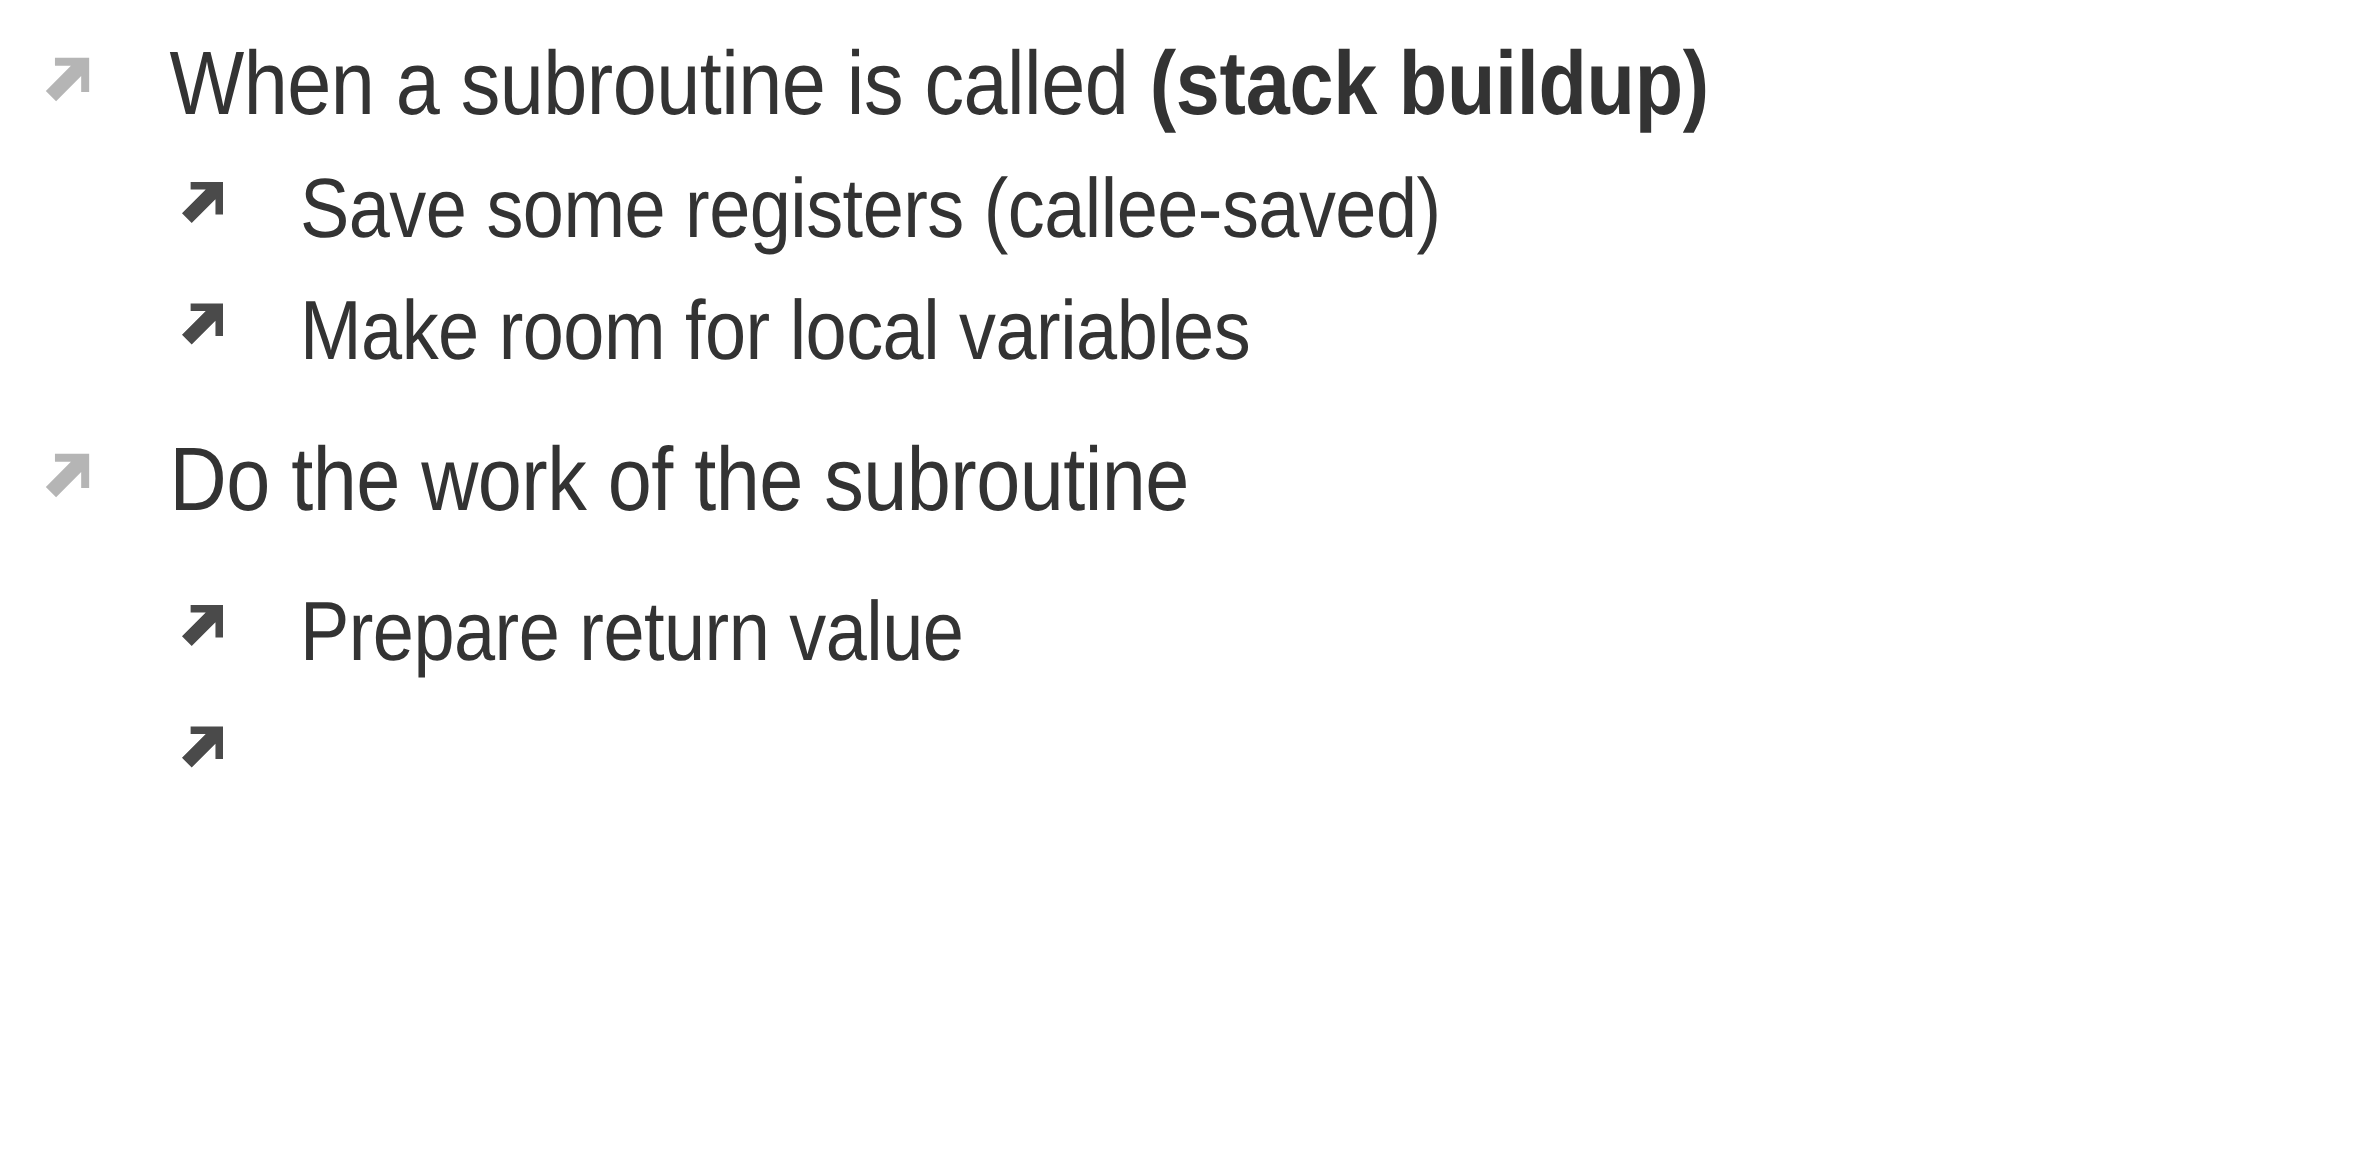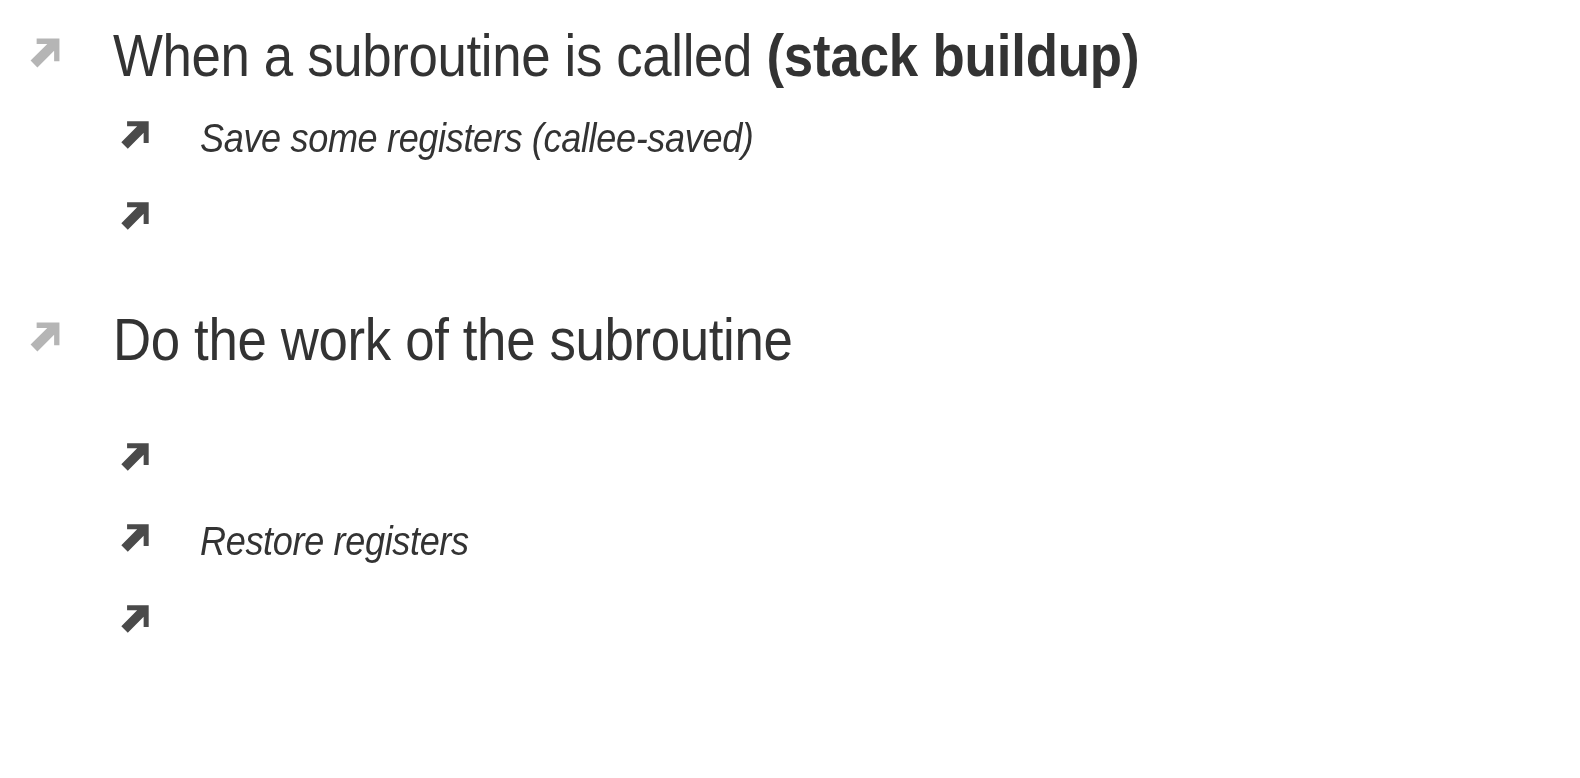--- a/index.html
+++ b/index.html
@@ -80,29 +80,28 @@
     padding-left: 117px;
     min-height: 81px;
   }
   .level2 .arrow {
     width: 36px;
     height: 36px;
     margin-top: 19px;
     margin-right: 47px;
   }
   .level2 .bullet-text {
-    font-size: 41px;
+    font-size: 56px;
     line-height: 81px;
     font-weight: 400;
-    font-style: italic;
   }
 
   
   .group + .group {
-    margin-top: 38px;
+    margin-top: 18px;
   }
 
   .sublist {
     margin-top: 0;
   }
 
   
   .condense {
     display: inline-block;
     transform: scaleX(0.88);
@@ -135,20 +134,21 @@
           </span>
           <span class="bullet-text"><span class="condense">Save some registers (callee-saved)</span></span>
         </div>
 
         <div class="bullet level2">
           <span class="arrow">
             <svg viewBox="0 0 100 100" width="36" height="36" aria-hidden="true">
               <path d="M30 88 L74 44 L74 72 L88 72 L88 12 L28 12 L28 26 L56 26 L12 70 Z" fill="#4a4a4a"></path>
             </svg>
           </span>
+          <span class="bullet-text"><span class="condense">Make room for local variables</span></span>
         </div>
       </div>
 
     </div>
 
     <div class="group">
 
       <div class="bullet level1">
         <span class="arrow">
           <svg viewBox="0 0 100 100" width="38" height="38" aria-hidden="true">
@@ -163,30 +163,23 @@
     <div class="group">
 
 
       <div class="sublist">
         <div class="bullet level2">
           <span class="arrow">
             <svg viewBox="0 0 100 100" width="36" height="36" aria-hidden="true">
               <path d="M30 88 L74 44 L74 72 L88 72 L88 12 L28 12 L28 26 L56 26 L12 70 Z" fill="#4a4a4a"></path>
             </svg>
           </span>
+          <span class="bullet-text"><span class="condense">Prepare return value</span></span>
         </div>
 
-        <div class="bullet level2">
-          <span class="arrow">
-            <svg viewBox="0 0 100 100" width="36" height="36" aria-hidden="true">
-              <path d="M30 88 L74 44 L74 72 L88 72 L88 12 L28 12 L28 26 L56 26 L12 70 Z" fill="#4a4a4a"></path>
-            </svg>
-          </span>
-          <span class="bullet-text"><span class="condense">Restore registers</span></span>
-        </div>
 
         <div class="bullet level2">
           <span class="arrow">
             <svg viewBox="0 0 100 100" width="36" height="36" aria-hidden="true">
               <path d="M30 88 L74 44 L74 72 L88 72 L88 12 L28 12 L28 26 L56 26 L12 70 Z" fill="#4a4a4a"></path>
             </svg>
           </span>
         </div>
       </div>
 

